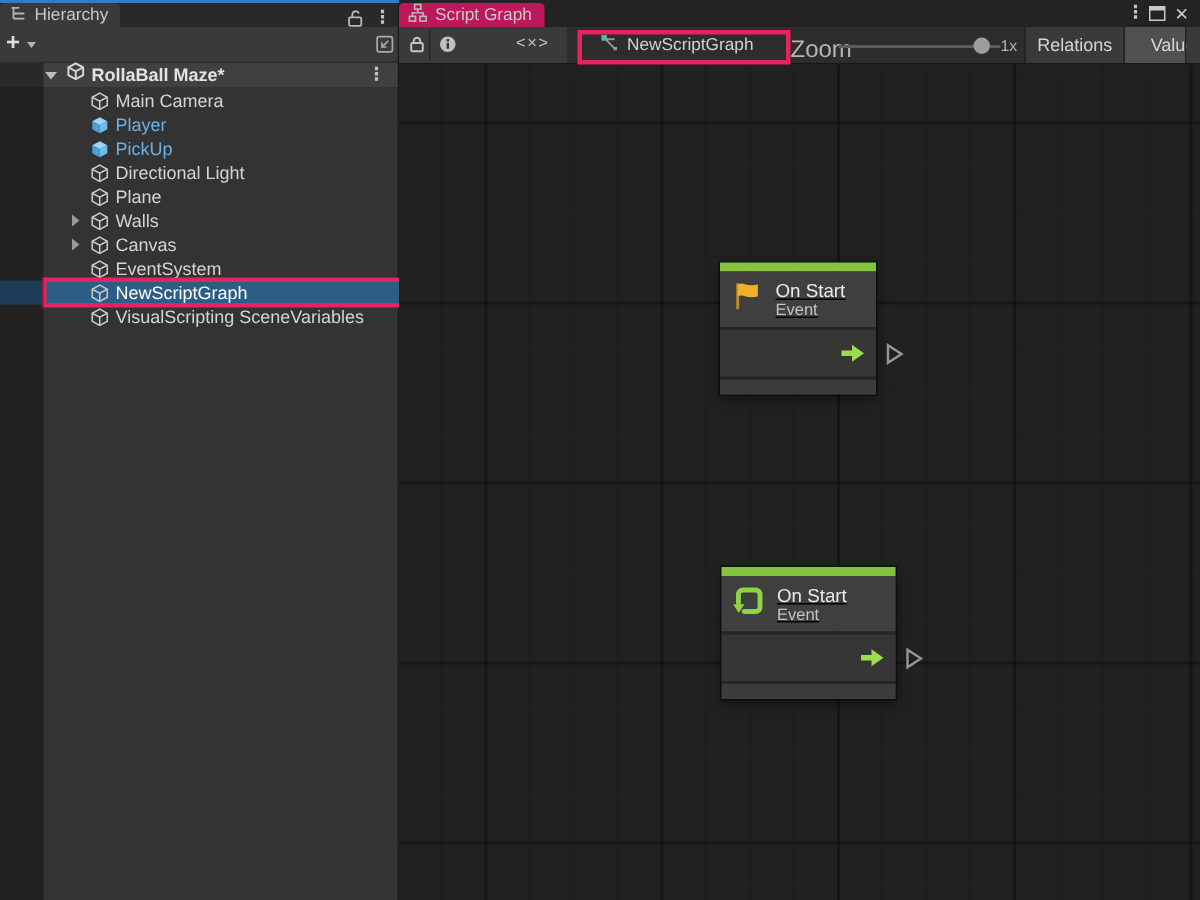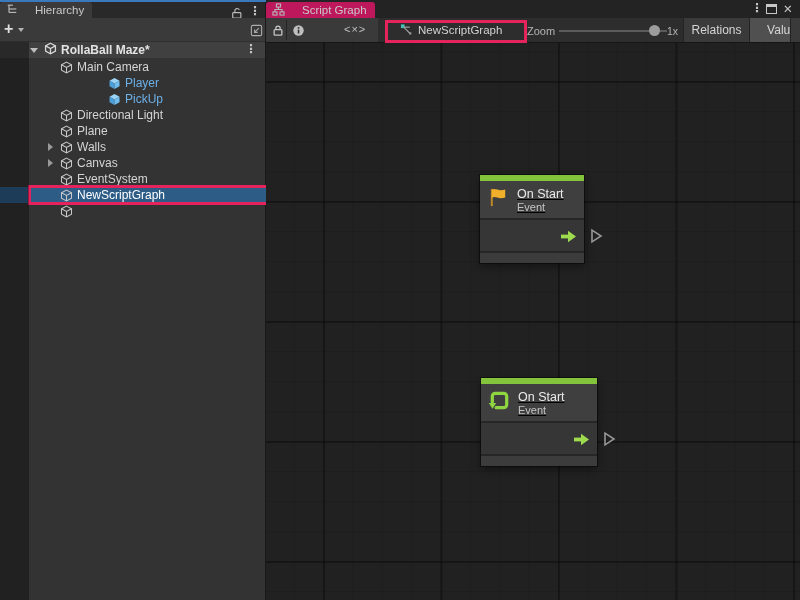--- a/index.html
+++ b/index.html
@@ -5,21 +5,21 @@
   * { margin:0; padding:0; box-sizing:border-box; }
   html,body { width:800px; height:600px; overflow:hidden; background:#282828;
     font-family:"Liberation Sans","DejaVu Sans",sans-serif; -webkit-font-smoothing:antialiased; }
   .abs { position:absolute; }
   #stage { position:relative; width:800px; height:600px; background:#282828; }
 
   
   #hierarchy { left:0; top:0; width:266px; height:600px; background:#333; border-right:1px solid #191919; }
   #hier-focus-line { left:0; top:0; width:266px; height:2px; background:#3A79BB; }
   #hier-tabstrip { left:0; top:2px; width:265px; height:16px; background:#292929; }
-  .tab { position:absolute; display:flex; align-items:center; gap:17px; padding:0 8px 0 6px; height:16px;
+  .tab { position:absolute; display:flex; align-items:center; gap:5px; padding:0 8px 0 6px; height:16px;
     background:#3a3a3a; color:#c9c9c9; font-size:11.5px; border-radius:3px 3px 0 0; }
   #hier-unlock { left:231px; top:4px; }
   .kebab { color:#c2c2c2; font-size:12px; font-weight:bold; line-height:11px; }
   #hier-kebab { left:249px; top:4px; }
   #hier-toolbar { left:0; top:18px; width:265px; height:24px; background:#3a3a3a; border-bottom:1px solid #2e2e2e;
     display:flex; align-items:center; }
   #create-btn { position:absolute; left:4px; top:3px; color:#dedede; font-size:16px; line-height:16px; font-weight:bold; }
   #create-caret { position:absolute; left:18px; top:10px; }
   .caret-down { width:0; height:0; border-left:3.5px solid transparent; border-right:3.5px solid transparent; border-top:4.5px solid #b4b4b4; display:inline-block; }
   #search-field { position:absolute; left:38px; top:4px; width:210px; height:16px; background:#282828;
@@ -28,21 +28,21 @@
   #search-picker { position:absolute; left:250px; top:5px; width:14px; height:14px; }
   #hier-content { left:0; top:42px; width:265px; height:558px; background:#333; }
   #scene-row { position:absolute; left:0; top:0; width:265px; height:16px; background:#404040;
     display:flex; align-items:center; }
   .fold-down { width:0; height:0; border-left:4px solid transparent; border-right:4px solid transparent; border-top:5px solid #bdbdbd; }
   .fold-right { width:0; height:0; border-top:4px solid transparent; border-bottom:4px solid transparent; border-left:5px solid #9a9a9a; }
   #scene-label { color:#e3e3e3; font-size:12px; font-weight:bold; margin-left:4px; }
   #scene-kebab { position:absolute; right:8px; top:2px; }
   .row { position:absolute; left:0; width:314px; height:16px; display:flex; align-items:center; color:#d4d4d4; font-size:12px; }
   .row.selected { background:#2D5C87; color:#ffffff; }
-  .row.prefab { color:#6CB0E8;margin-left:48px; }
+  .row.prefab { color:#6CB0E8; }
   .row .icon { width:14px; height:14px; display:inline-flex; align-items:center; justify-content:center; }
   .row .fold-slot { position:absolute; left:45px; width:10px; display:flex; justify-content:center; }
   .row .icon { position:absolute; left:59px; }
   .row .lbl { position:absolute; left:77px; white-space:nowrap; }
   .row .chev { position:absolute; right:6px; top:3px; }
   .row-annotation { position:absolute; left:28px; right:-3px; top:-2px; bottom:-2px; border:3px solid #E5245E; pointer-events:none; }
   #gutter-shade { left:0; top:42px; width:29px; height:558px; background:rgba(0,0,0,0.35); pointer-events:none; z-index:5; }
 
   
   #graph-panel { left:266px; top:0; width:534px; height:600px; background:#232323; overflow:hidden; }
@@ -53,21 +53,21 @@
   #win-close { left:517px; top:2px; color:#c8c8c8; font-size:11.5px; font-weight:bold; }
   #graph-toolbar { left:0; top:18px; width:534px; height:25px; background:#2d2d2d; border-bottom:1px solid #161616; }
   #tb-left { position:absolute; left:0; top:0; width:112px; height:24px; background:#3a3a3a; display:flex; align-items:center; }
   .tb-sep { position:absolute; top:2px; width:1px; height:20px; background:#242424; }
   #tb-lock { position:absolute; left:6px; top:5px; }
   #tb-info { position:absolute; left:26px; top:5px; }
   #tb-vars { position:absolute; left:78px; top:5px; color:#c0c0c0; font-size:11px; letter-spacing:1px; }
   #breadcrumb { position:absolute; left:124px; top:2px; height:20px; display:flex; align-items:center; gap:5px; padding:0 10px; color:#d2d2d2; font-size:11.5px; }
   #breadcrumb-annotation { position:absolute; left:119px; top:2px; width:142px; height:23px; border:3px solid #E5245E; pointer-events:none; z-index:9; }
   #zoom-group { position:absolute; left:255px; top:0; width:165px; height:24px; }
-  #zoom-label { position:absolute; left:6px; top:7px; color:#b5b5b5; font-size:11px; }
+  #zoom-label { position:absolute; left:6px; top:7px; color:#b5b5b5; font-size:16px; }
   #zoom-track { position:absolute; left:38px; top:12px; width:108px; height:2px; background:#5c5c5c; }
   #zoom-handle { position:absolute; left:128px; top:7px; width:11px; height:11px; border-radius:50%; background:#9c9c9c; }
   #zoom-value { position:absolute; left:146px; top:7px; color:#b5b5b5; font-size:10.5px; }
   .tb-btn { position:absolute; top:0; height:24px; background:#3a3a3a; color:#d5d5d5; font-size:12px;
     display:flex; align-items:center; justify-content:center; }
   .tb-btn.active { background:#505050; }
   #btn-relations { left:418px; width:65px; }
   #btn-values { left:484px; width:40px;padding-left:30px; }
   #btn-dim { left:525px; width:38px; }
   .btn-sep { position:absolute; top:0; width:1px; height:24px; background:#232323; }
@@ -233,20 +233,21 @@
             <span class="lbl">NewScriptGraph</span>
             <div class="row-annotation"></div>
           </div>
           <div class="row" style="top: 161px;">
             <span class="icon">
               <svg xmlns="http://www.w3.org/2000/svg" width="13" height="13" viewBox="0 0 14 14" fill="none" stroke="#C8C8C8" stroke-width="1.1">
                 <path d="M7 1.2 12.4 4.1 12.4 9.9 7 12.8 1.6 9.9 1.6 4.1Z"></path>
                 <path d="M1.6 4.1 7 7 12.4 4.1M7 7V12.8"></path>
               </svg>
             </span>
+            <span class="lbl">VisualScripting SceneVariables</span>
           </div>
         </div>
     </div>
     <div id="gutter-shade" class="abs"></div>
   </div>
 
   <div id="graph-panel" class="abs">
     <div id="graph-tabstrip" class="abs">
       <div id="graph-tab" class="tab">
         <span><svg xmlns="http://www.w3.org/2000/svg" width="13" height="13" viewBox="0 0 14 14" fill="none" stroke="#b5b5b5" stroke-width="1.2">

